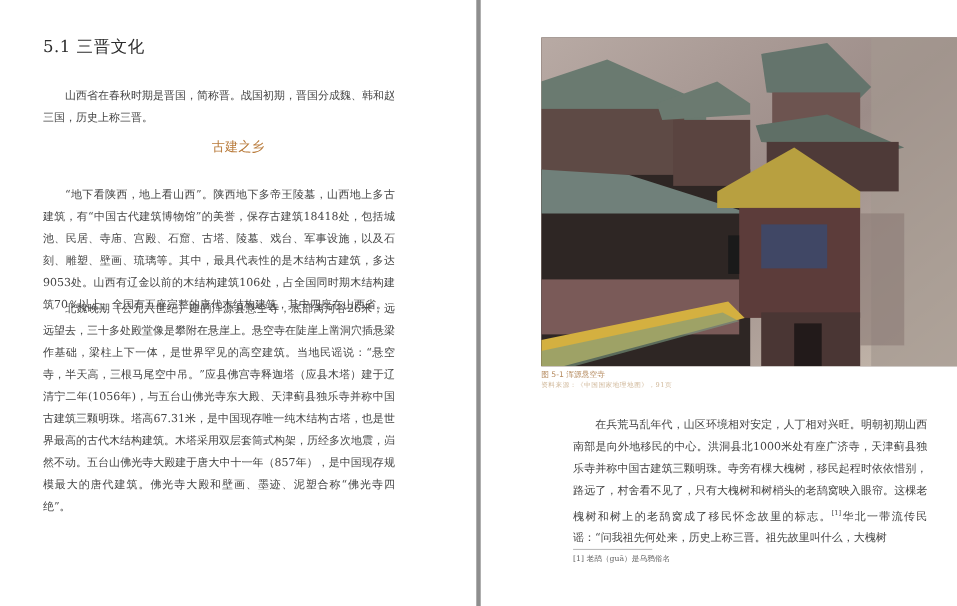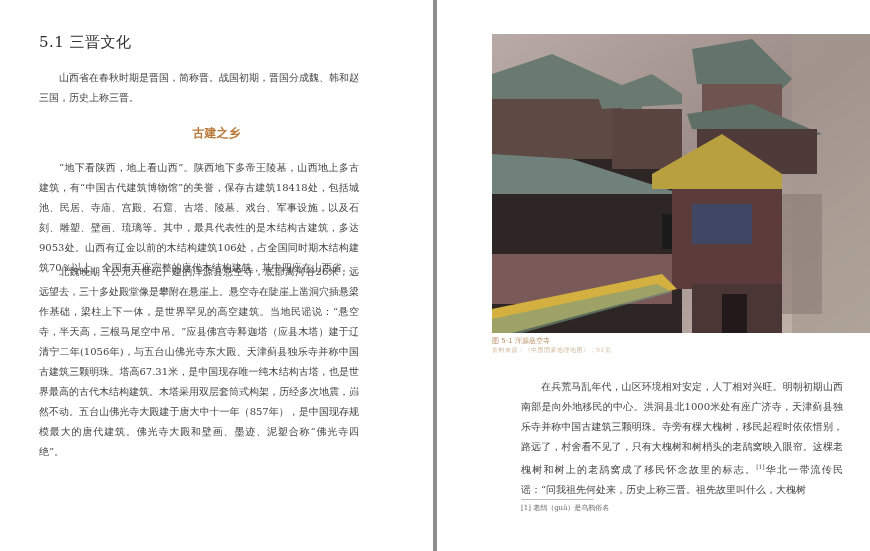--- a/index.html
+++ b/index.html
@@ -4,24 +4,24 @@
 <style>
   html, body { margin:0; padding:0; }
   body { width:870px; height:551px; background:#ffffff; position:relative; overflow:hidden;
          font-family:"DejaVu Serif", "Liberation Serif", serif; color:#3a3a3a; }
   .page { position:absolute; top:0; height:551px; background:#fff; }
   .page-left { left:0; width:416px; }
   .page-right { left:447px; width:433px; }
   .divider { position:absolute; left:433px; top:0; width:4px; height:551px; background:#8e8e8e; }
 
   .section-title { position:absolute; left:39px; top:33px; font-size:15px; color:#2b2b2b; letter-spacing:0.5px; }
-  .para { position:absolute; left:39px; width:320px; font-size:10px; line-height:20px; color:#444; text-align:justify; }
+  .para { position:absolute; left:39px; width:320px; font-size:10px; line-height:20px; color:#444; text-align:justify;margin-top:10px; }
   .para .indent { display:inline-block; width:20px; }
   .subhead { position:absolute; left:0; width:433px; top:125px; text-align:center; font-family:"DejaVu Sans", sans-serif;
-             font-weight:bold; font-size:12px; color:#b87a3a; }
+             font-weight:normal; font-size:12px; color:#b87a3a; }
 
   .photo { position:absolute; left:45px; top:34px; width:384px; height:299px; overflow:hidden; background:#6b5a52; }
   .caption-title { position:absolute; left:45px; top:336px; font-family:"DejaVu Sans", sans-serif; font-size:7px; color:#b58a5e; }
   .caption-src { position:absolute; left:45px; top:346px; font-size:6px; color:#d0b89a; letter-spacing:0.5px; }
 
   .rpara { position:absolute; left:74px; width:322px; font-size:10px; line-height:20px; color:#444; text-align:justify; }
   .fn-rule { position:absolute; left:74px; top:499px; width:72px; height:1px; background:#bdbdbd; }
   .footnote { position:absolute; left:74px; top:503px; font-size:7px; color:#666; }
   sup { font-size:6px; vertical-align:super; }
 </style>

